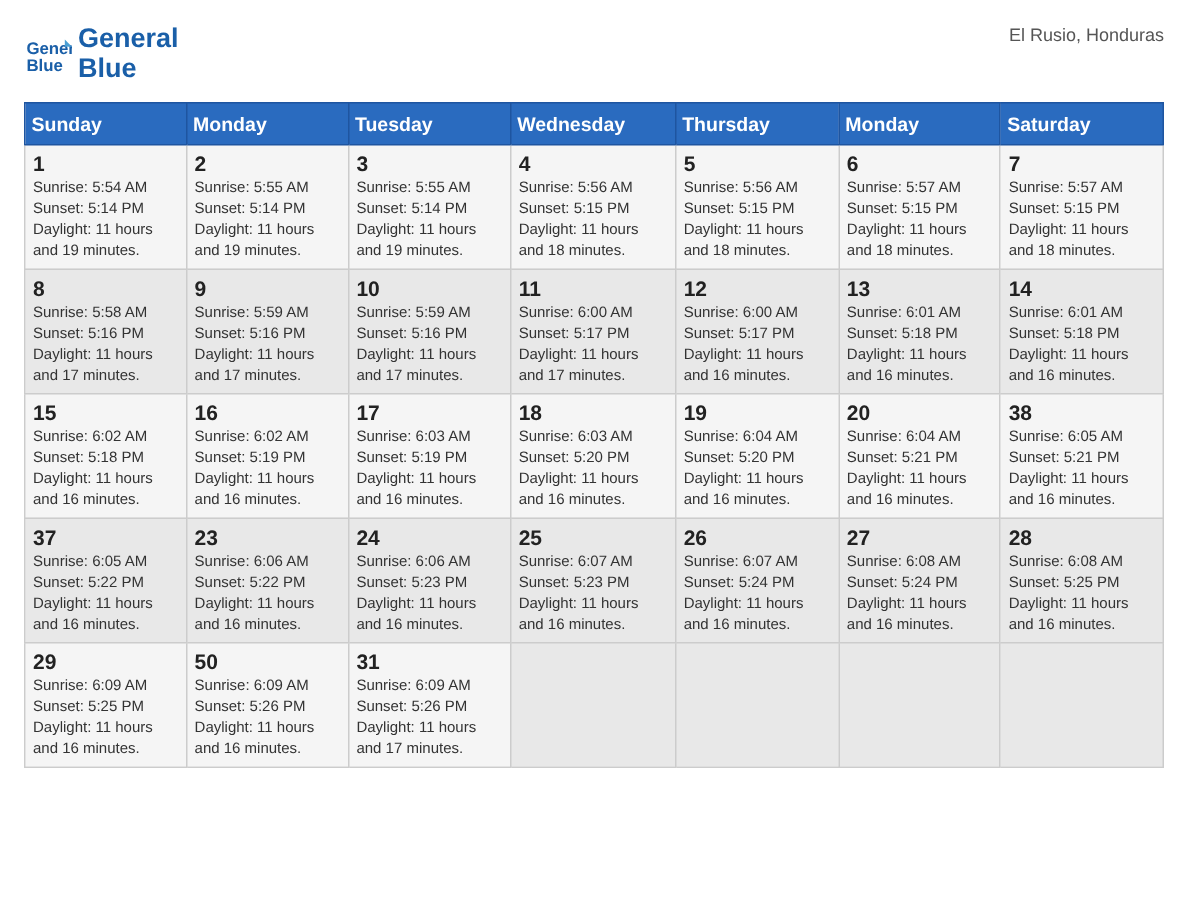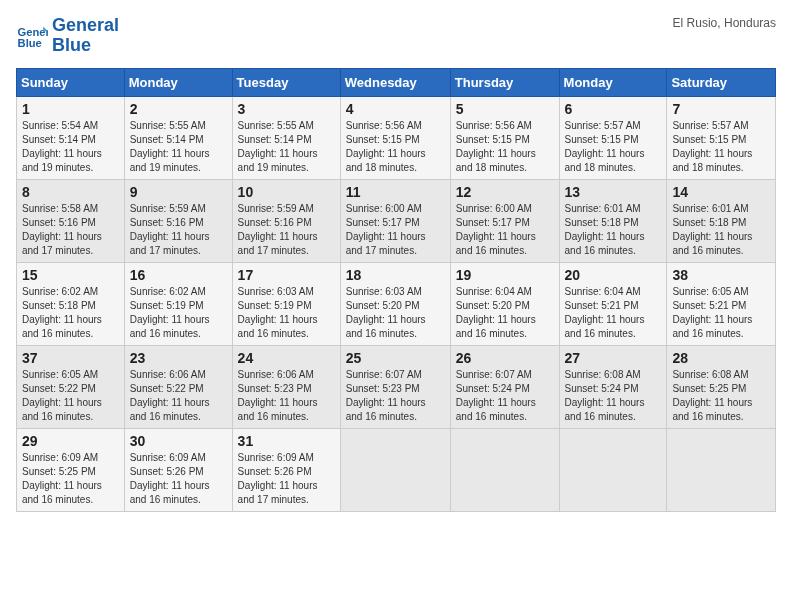--- a/index.html
+++ b/index.html
@@ -325,21 +325,21 @@
       </tr>
       <tr>
         <td>
           <span class="day-number">29</span>
           <div class="day-info" style="white-space: pre-line;">Sunrise: 6:09 AM
 Sunset: 5:25 PM
 Daylight: 11 hours
 and 16 minutes.</div>
         </td>
         <td>
-          <span class="day-number">30</span>
+          <span class="day-number">50</span>
           <div class="day-info" style="white-space: pre-line;">Sunrise: 6:09 AM
 Sunset: 5:26 PM
 Daylight: 11 hours
 and 16 minutes.</div>
         </td>
         <td>
           <span class="day-number">31</span>
           <div class="day-info" style="white-space: pre-line;">Sunrise: 6:09 AM
 Sunset: 5:26 PM
 Daylight: 11 hours

